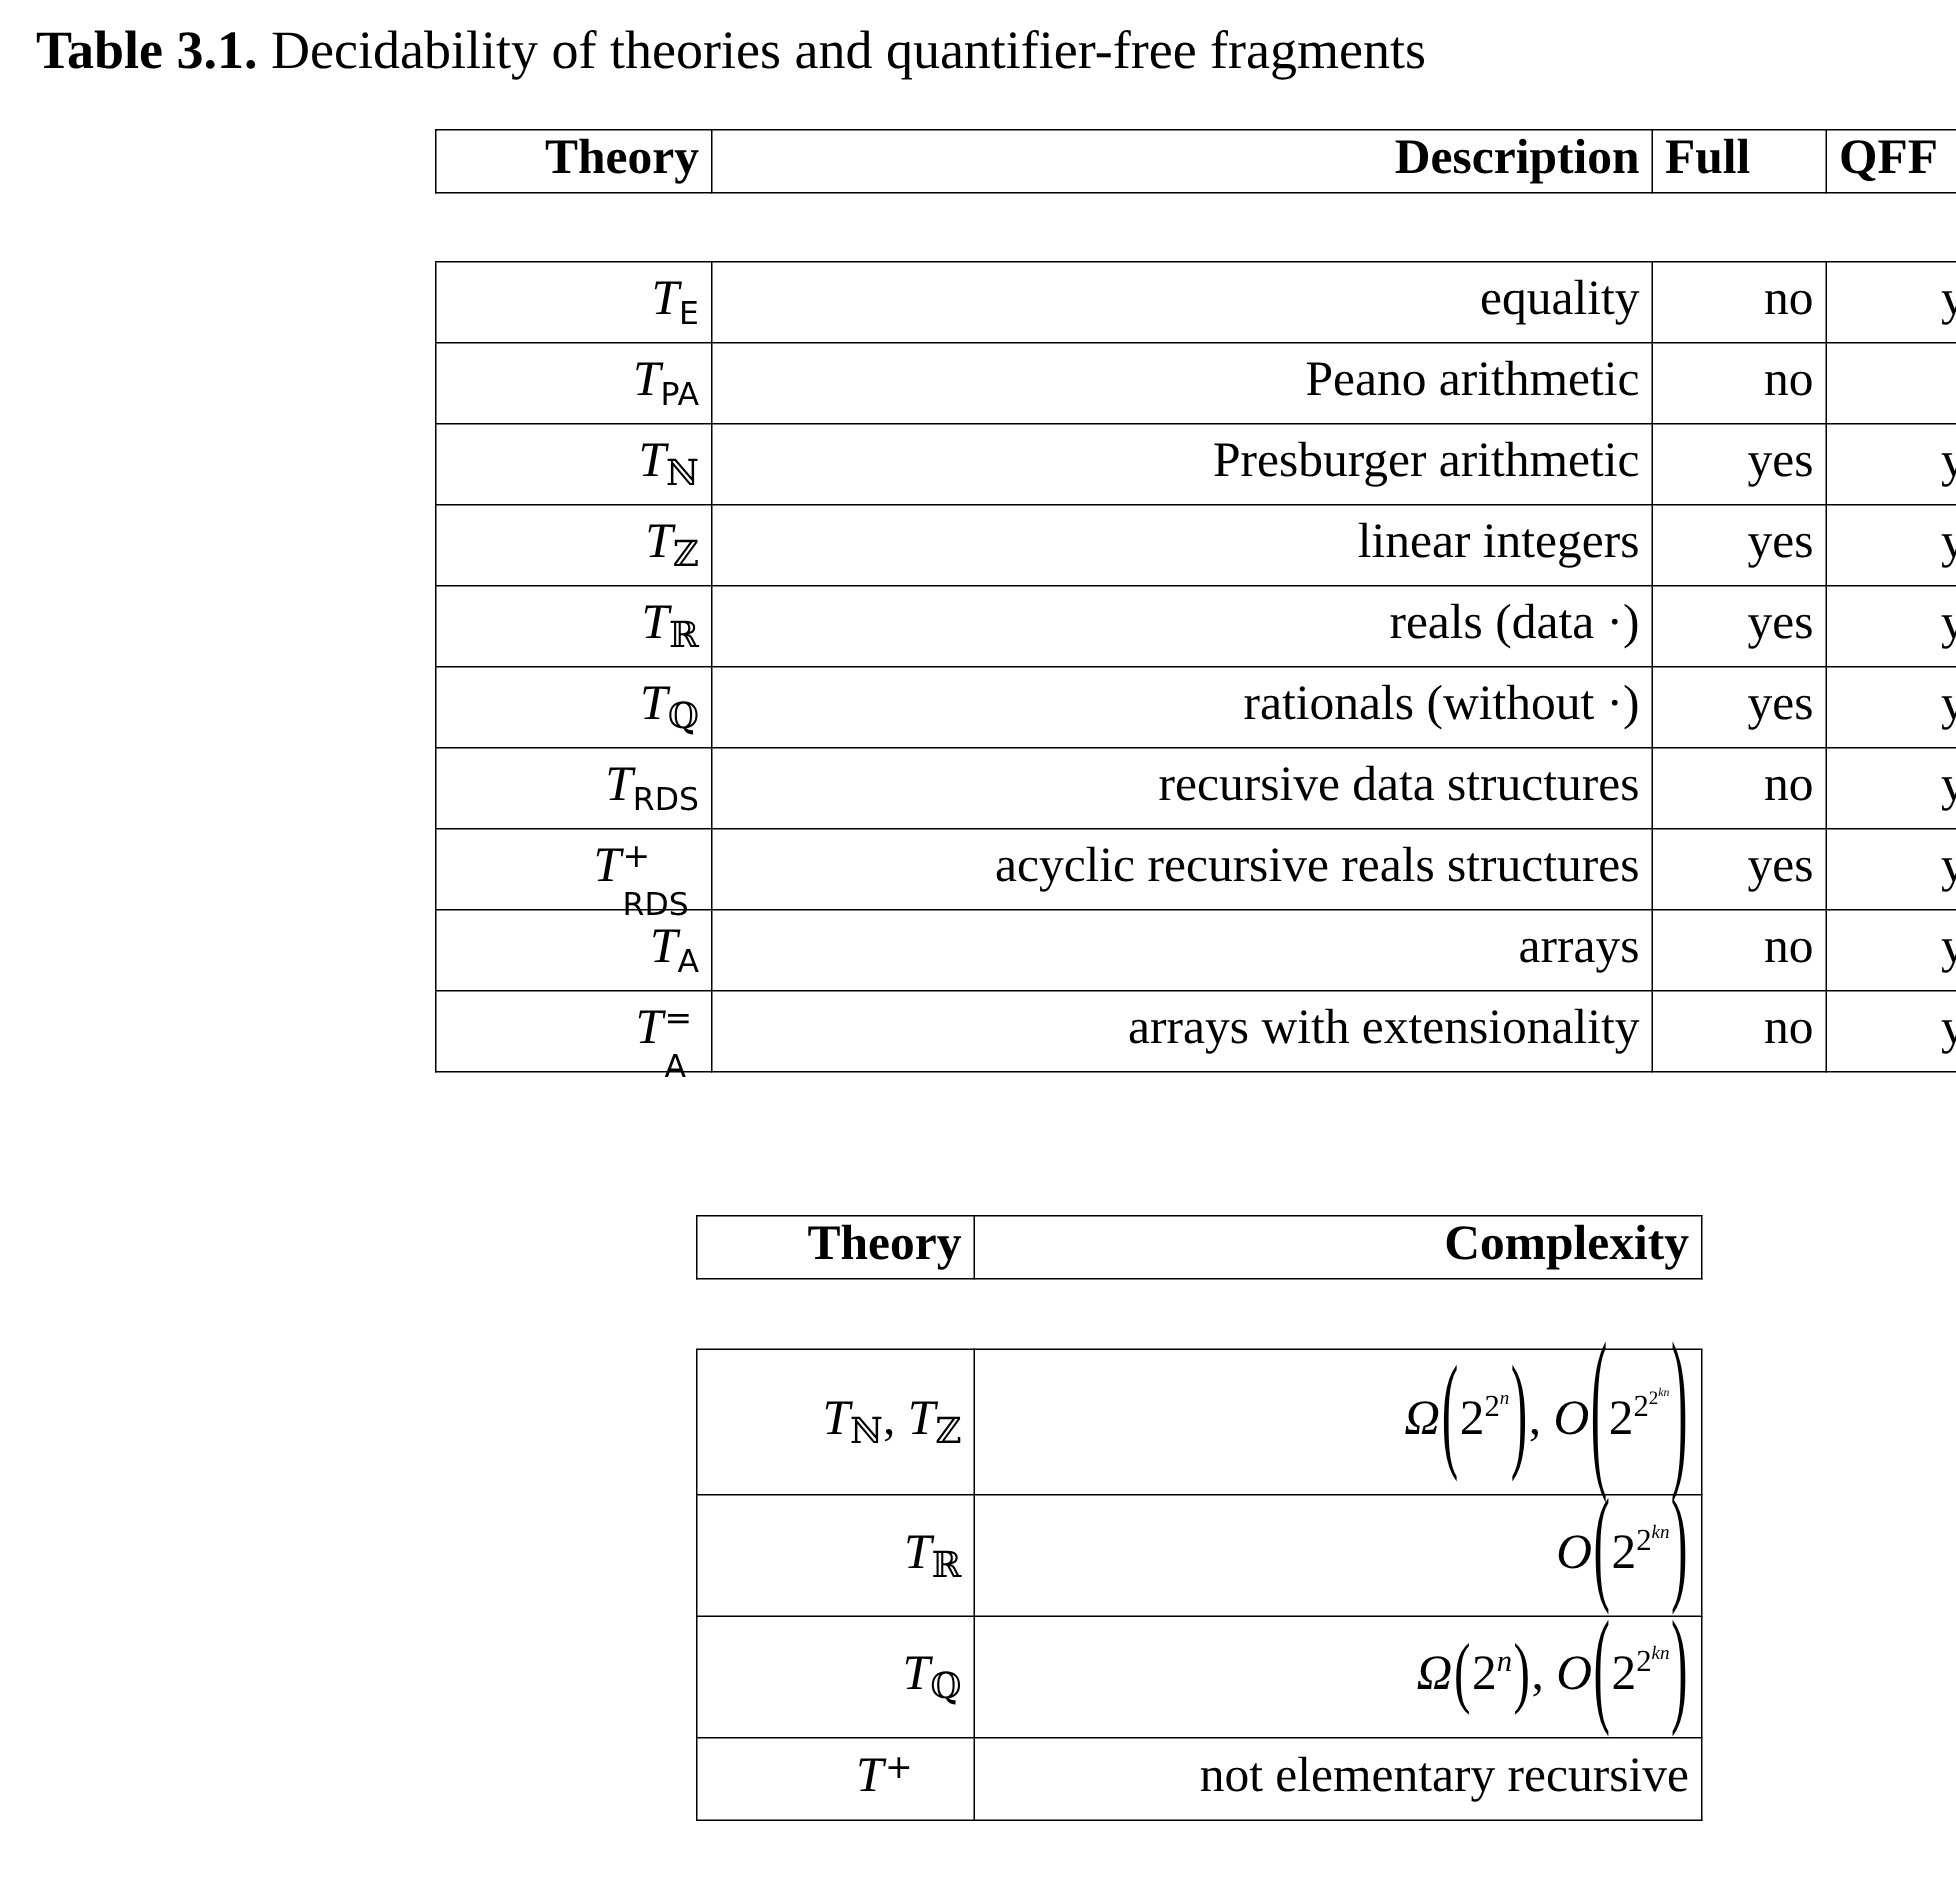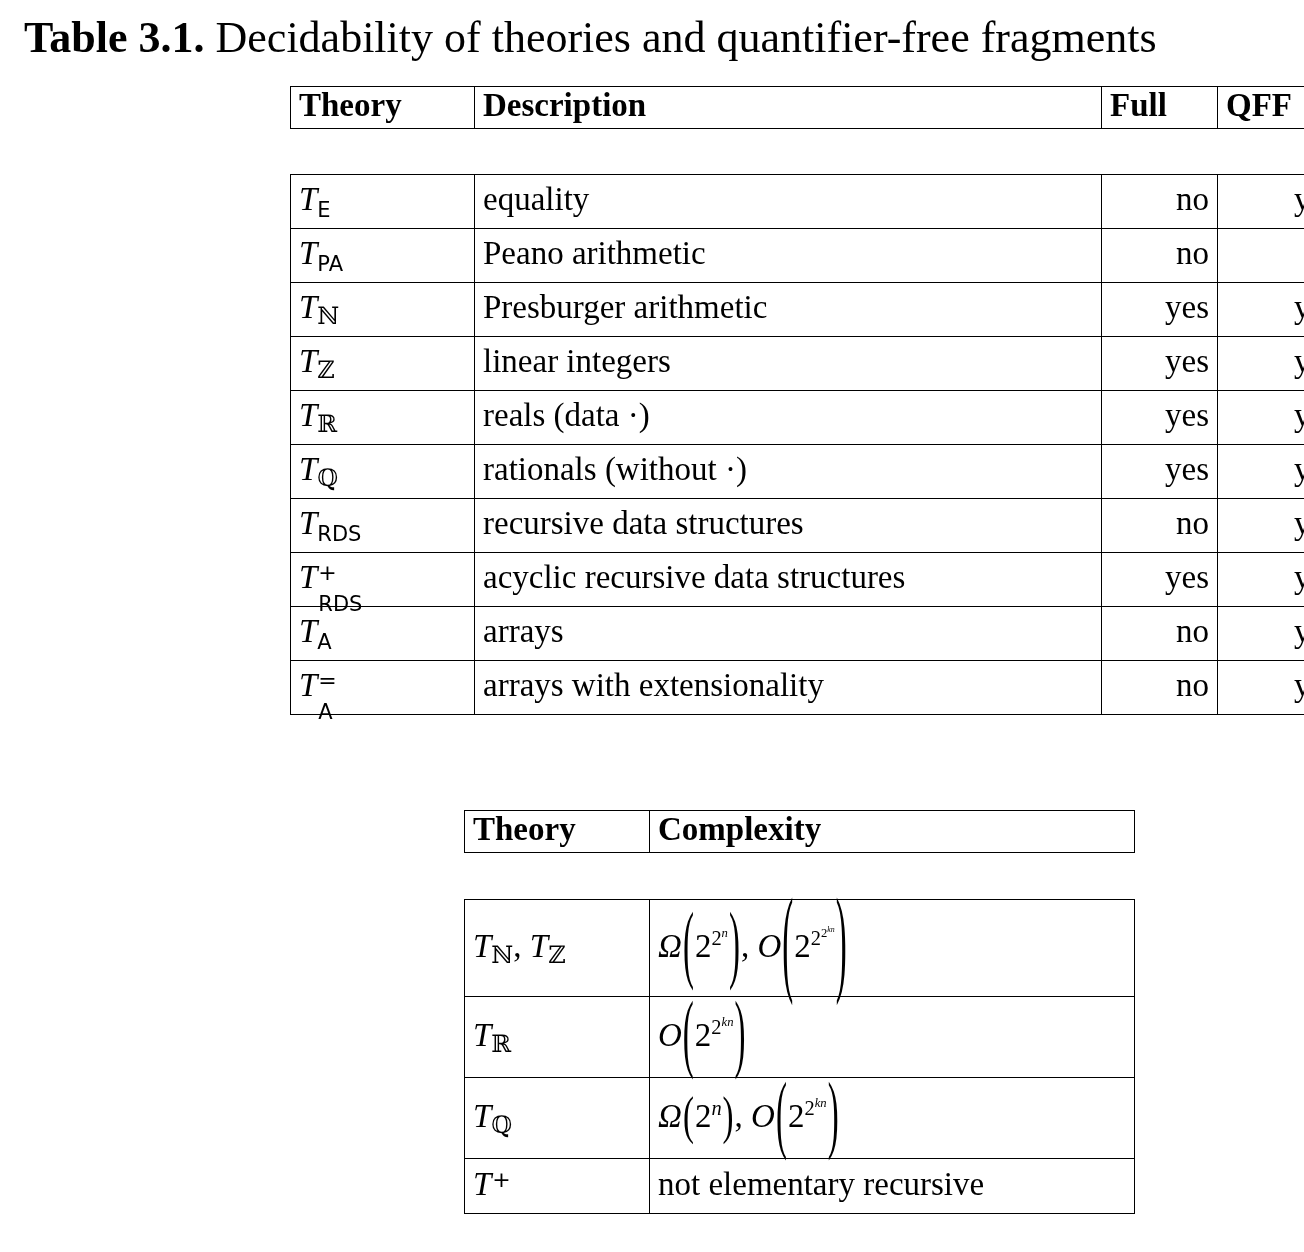--- a/index.html
+++ b/index.html
@@ -11,21 +11,21 @@
   body {
     font-family: "Liberation Serif", "DejaVu Serif", serif;
     color: #000000;
     -webkit-font-smoothing: antialiased;
   }
   .page { position: relative; width: 1304px; height: 1252px; }
 
   
   .caption {
     position: absolute;
-    font-size: 44px;
+    font-size: 36px;
     line-height: 1.1;
     white-space: nowrap;
   }
   .caption .cap-label { font-weight: bold; }
   .caption .cap-text  { font-weight: normal; }
 
   #caption-31 { left: 24px; top: 14px; }
   #caption-32 { left: 24px; top: 742px; }
 
   
@@ -34,21 +34,21 @@
     border-collapse: collapse;
     font-size: 33px;
     background: #fff;
     table-layout: fixed;
   }
   table.ltab td, table.ltab th {
     border: 1.6px solid #000;
     padding: 2px 8px 6px 8px;
     vertical-align: middle;
     font-weight: normal;
-    text-align: left;
+    text-align: right;
     white-space: nowrap;
     overflow: visible;
   }
   table.ltab thead th {
     font-weight: bold;
     padding-top: 0px;
     padding-bottom: 4px;
   }
   
   table.ltab thead tr.hdr th { border-bottom: 1.6px solid #000; }
@@ -232,21 +232,21 @@
         </td>
         <td class="c-desc">recursive data structures</td>
         <td class="c-full">no</td>
         <td class="c-qff">yes</td>
       </tr>
 
       <tr>
         <td class="c-theory">
           <span class="tsym m"><span class="base mi">T</span><span class="stack"><span class="up ss">+</span><span class="dn ss">RDS</span></span><span style="display:inline-block;width:52px;"></span></span>
         </td>
-        <td class="c-desc">acyclic recursive data structures</td>
+        <td class="c-desc">acyclic recursive reals structures</td>
         <td class="c-full">yes</td>
         <td class="c-qff">yes</td>
       </tr>
 
       <tr>
         <td class="c-theory">
           <span class="tsym m"><span class="base mi">T</span><span class="sub ss">A</span></span>
         </td>
         <td class="c-desc">arrays</td>
         <td class="c-full">no</td>

